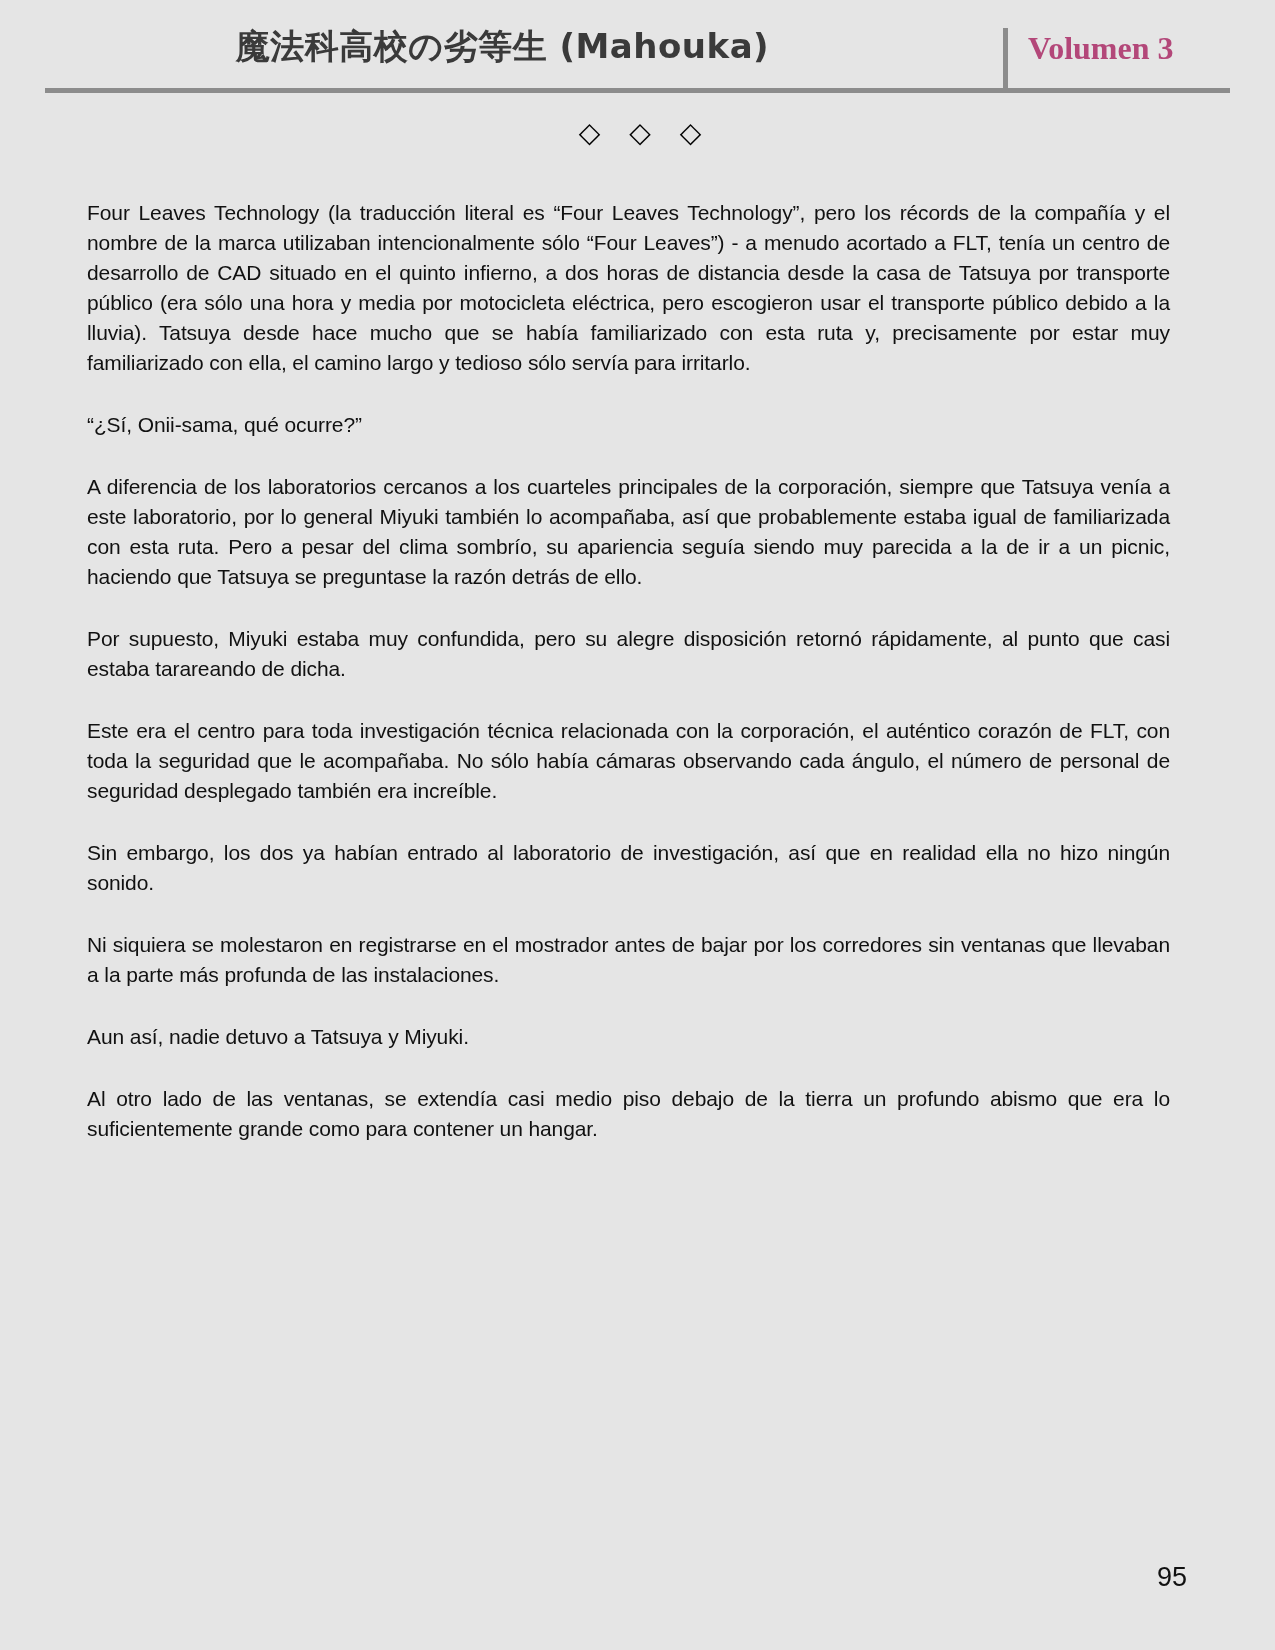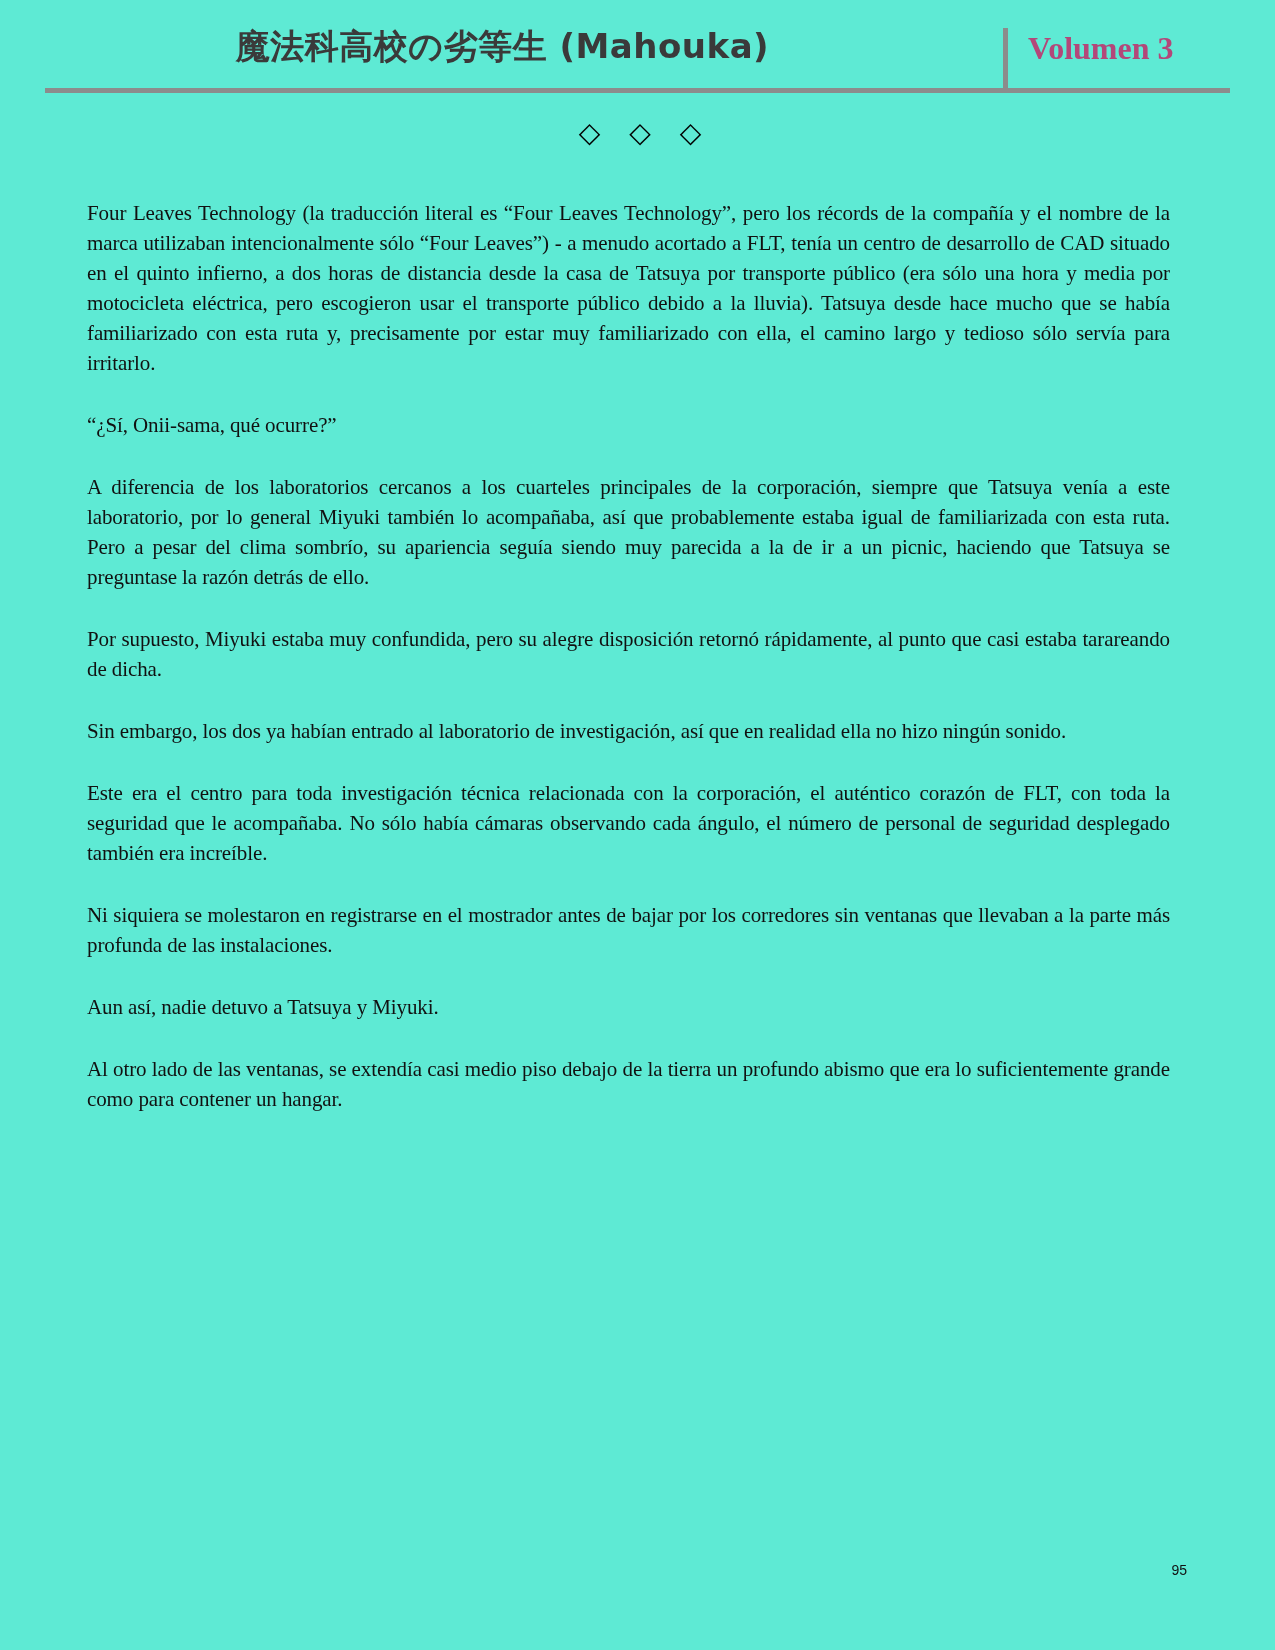--- a/index.html
+++ b/index.html
@@ -5,21 +5,21 @@
   html, body { margin: 0; padding: 0; }
   body {
     background: #ffffff;
     font-family: "Liberation Sans", sans-serif;
     -webkit-font-smoothing: antialiased;
   }
   .page {
     position: relative;
     width: 1275px;
     height: 1650px;
-    background: #5eead4;
+    background: #e5e5e5;
     overflow: hidden;
   }
 
   
   .header { position: absolute; top: 0; left: 0; width: 1275px; height: 93px; }
   .header-title {
     position: absolute;
     left: 0; top: 24px;
     width: 1005px;
     text-align: center;
@@ -70,31 +70,31 @@
     position: absolute;
     top: 198px;
     left: 87px;
     width: 1100px;
     font-size: 21px;
     line-height: 30px;
     color: #111111;
     text-align: justify;
     letter-spacing: -0.1px;
   }
-  .content p { margin: 0 17px 32px 0; font-family: Liberation Serif, serif; }
+  .content p { margin: 0 17px 32px 0; }
   .content p:last-child { margin-bottom: 0; }
 
   
   .page-number {
     position: absolute;
     top: 1562px;
     left: 87px;
     width: 1100px;
     text-align: right;
-    font-size: 14px;
+    font-size: 27px;
     color: #111111;
   }
 </style>
 </head>
 <body>
 
 <div class="page">
 
   <div class="header">
     <div class="header-title">魔法科高校の劣等生 (Mahouka)</div>
@@ -103,22 +103,22 @@
     <div class="header-rule"></div>
   </div>
 
   <div class="section-separator">◇ ◇ ◇</div>
 
   <div class="content">
     <p>Four Leaves Technology (la traducción literal es “Four Leaves Technology”, pero los récords de la compañía y el nombre de la marca utilizaban intencionalmente sólo “Four Leaves”) - a menudo acortado a FLT, tenía un centro de desarrollo de CAD situado en el quinto infierno, a dos horas de distancia desde la casa de Tatsuya por transporte público (era sólo una hora y media por motocicleta eléctrica, pero escogieron usar el transporte público debido a la lluvia). Tatsuya desde hace mucho que se había familiarizado con esta ruta y, precisamente por estar muy familiarizado con ella, el camino largo y tedioso sólo servía para irritarlo.</p>
     <p>“¿Sí, Onii-sama, qué ocurre?”</p>
     <p>A diferencia de los laboratorios cercanos a los cuarteles principales de la corporación, siempre que Tatsuya venía a este laboratorio, por lo general Miyuki también lo acompañaba, así que probablemente estaba igual de familiarizada con esta ruta. Pero a pesar del clima sombrío, su apariencia seguía siendo muy parecida a la de ir a un picnic, haciendo que Tatsuya se preguntase la razón detrás de ello.</p>
     <p>Por supuesto, Miyuki estaba muy confundida, pero su alegre disposición retornó rápidamente, al punto que casi estaba tarareando de dicha.</p>
+    <p>Este era el centro para toda investigación técnica relacionada con la corporación, el auténtico corazón de FLT, con toda la seguridad que le acompañaba. No sólo había cámaras observando cada ángulo, el número de personal de seguridad desplegado también era increíble.</p>
     <p>Sin embargo, los dos ya habían entrado al laboratorio de investigación, así que en realidad ella no hizo ningún sonido.</p>
-    <p>Este era el centro para toda investigación técnica relacionada con la corporación, el auténtico corazón de FLT, con toda la seguridad que le acompañaba. No sólo había cámaras observando cada ángulo, el número de personal de seguridad desplegado también era increíble.</p>
     <p>Ni siquiera se molestaron en registrarse en el mostrador antes de bajar por los corredores sin ventanas que llevaban a la parte más profunda de las instalaciones.</p>
     <p>Aun así, nadie detuvo a Tatsuya y Miyuki.</p>
     <p>Al otro lado de las ventanas, se extendía casi medio piso debajo de la tierra un profundo abismo que era lo suficientemente grande como para contener un hangar.</p>
   </div>
 
   <div class="page-number">95</div>
 
 </div>
 
 </body></html>

